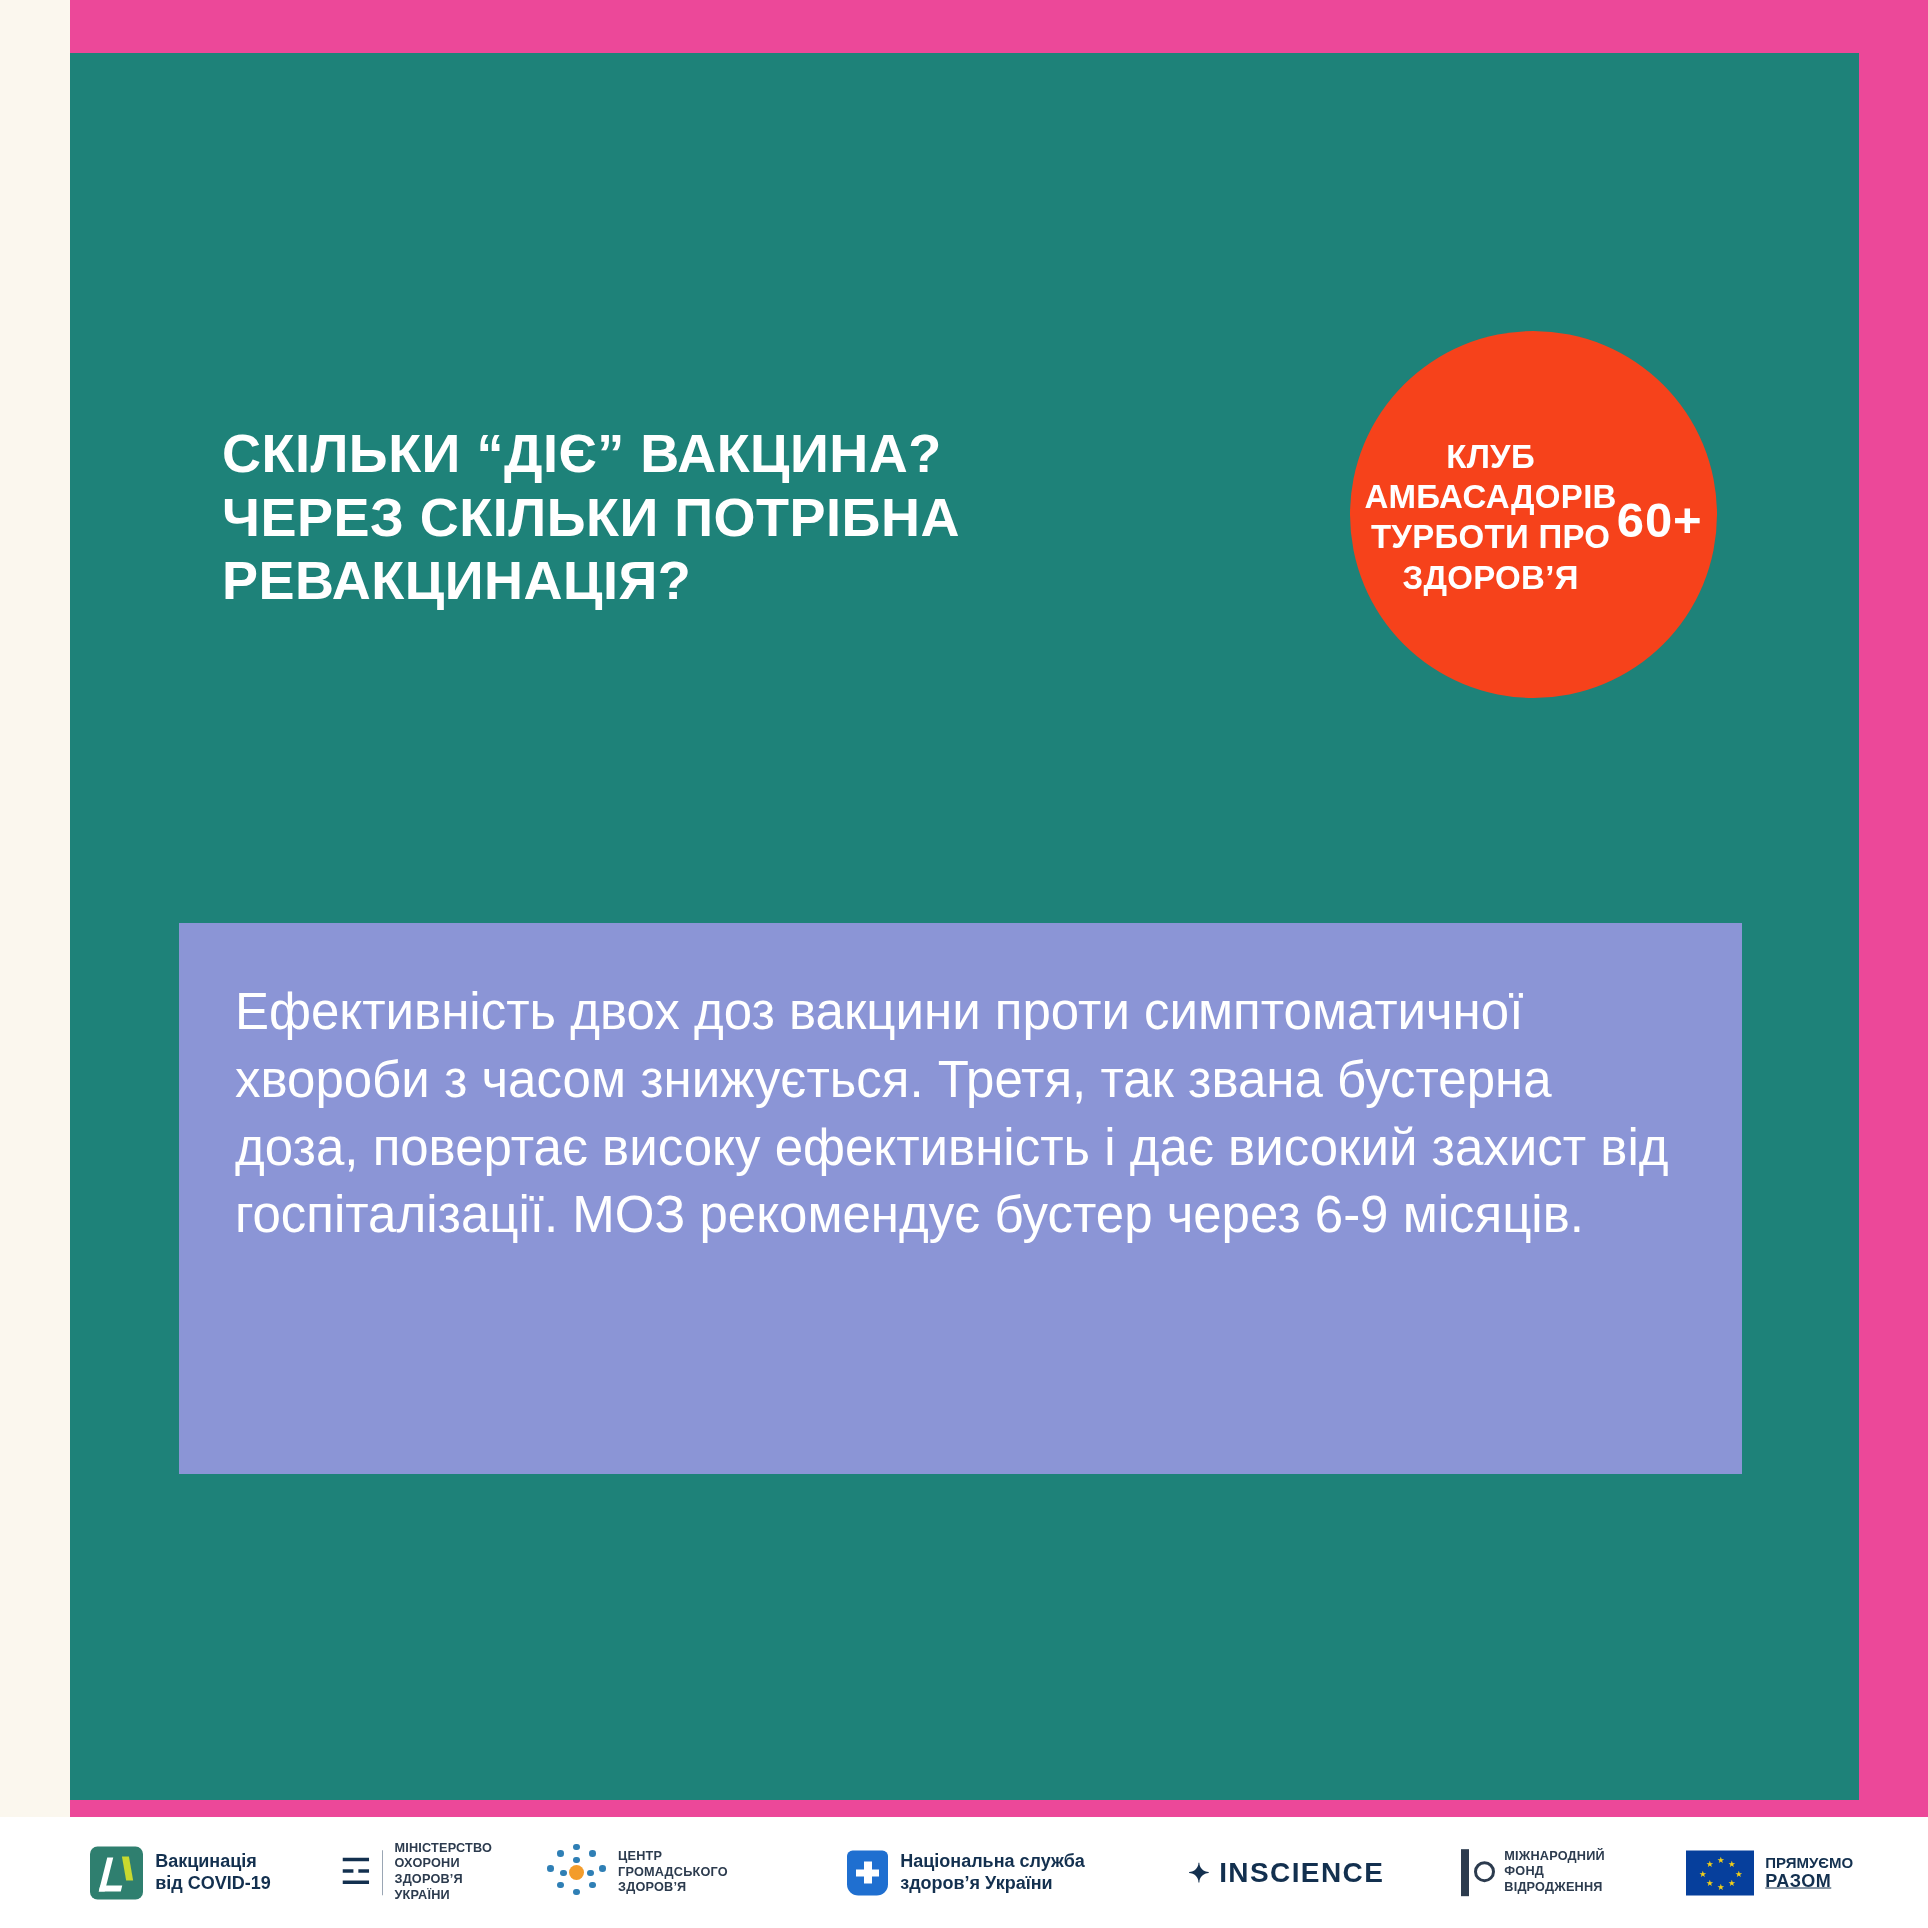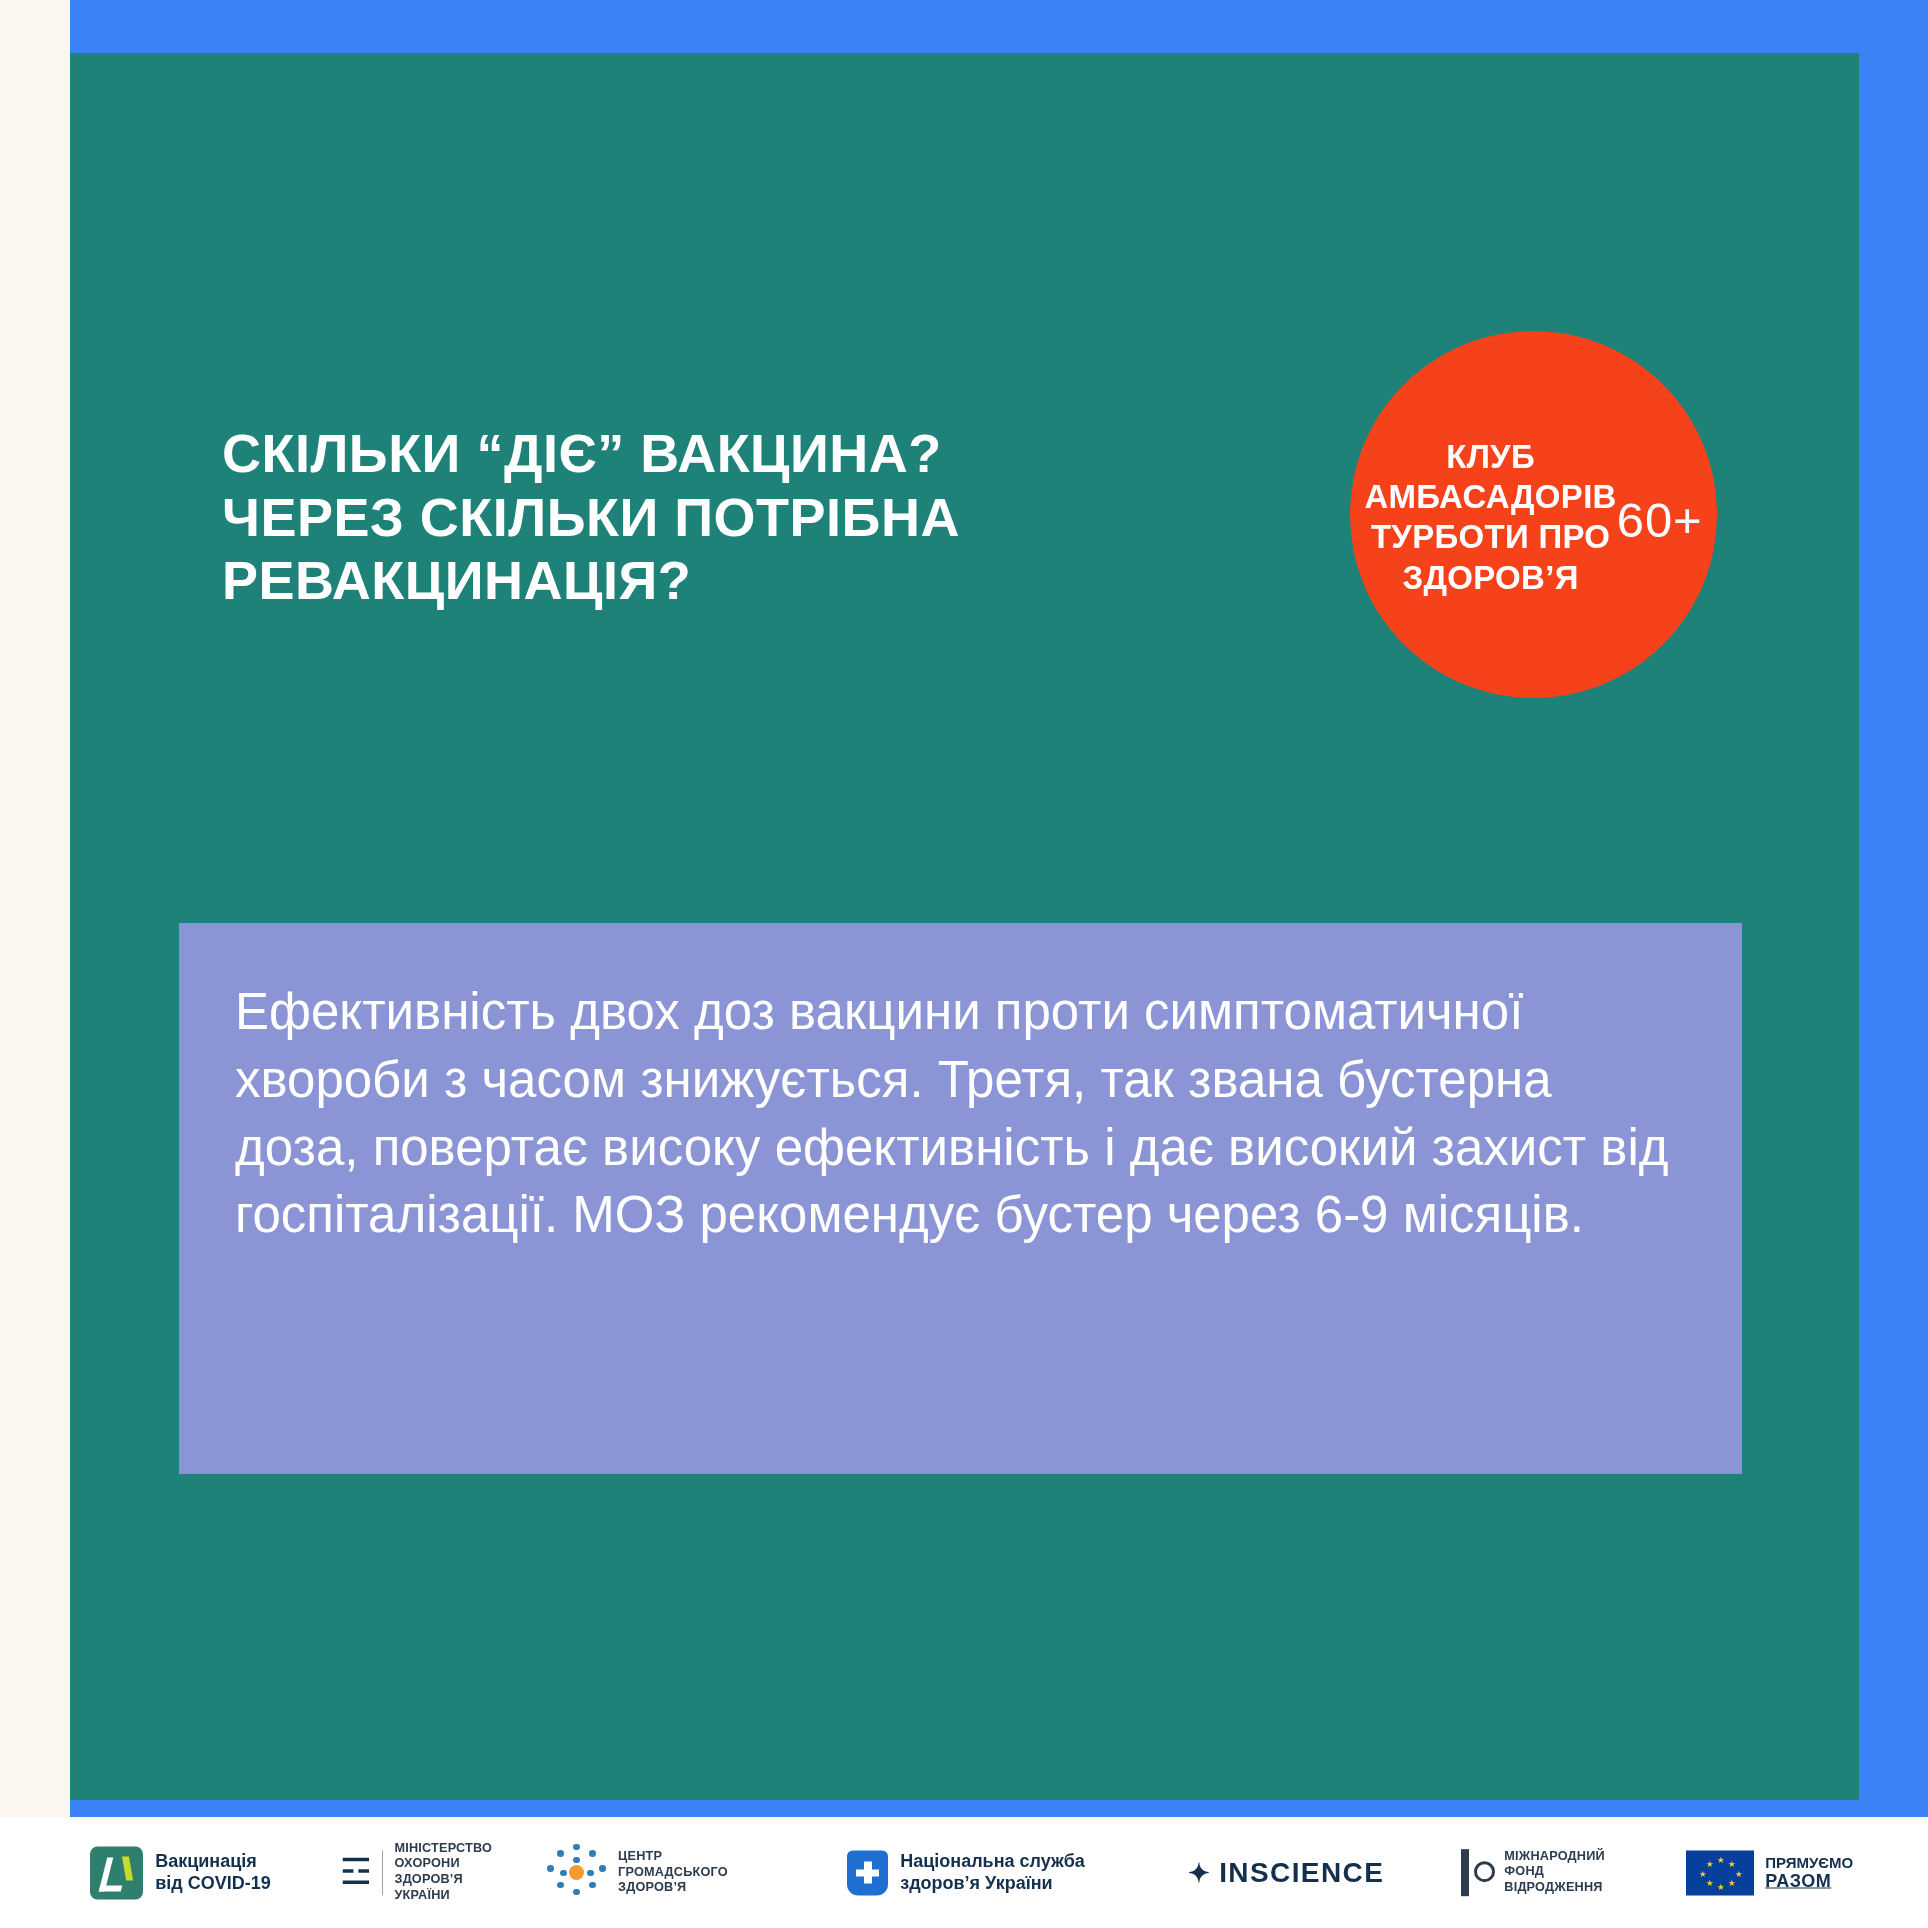--- a/index.html
+++ b/index.html
@@ -11,21 +11,21 @@
     width: 1928px;
     height: 1928px;
     font-family: "Liberation Sans", sans-serif;
     overflow: hidden;
   }
 
   .poster {
     position: relative;
     width: 1928px;
     height: 1928px;
-    background: #3b82f6;
+    background: #ec4899;
     box-sizing: border-box;
   }
 
   
   .left-strip {
     position: absolute;
     left: 0;
     top: 0;
     width: 70px;
     height: 1817px;
@@ -76,21 +76,21 @@
     font-size: 33px;
     font-weight: bold;
     line-height: 1.22;
     letter-spacing: 0.3px;
     text-transform: uppercase;
     white-space: pre-line;
     padding-top: 5.6px;
   }
   .badge-age {
     font-size: 49px;
-    font-weight: normal;
+    font-weight: bold;
     margin-top: 11.3px;
     letter-spacing: 0.9px;
   }
 
   
   .card {
     position: absolute;
     left: 179px;
     top: 923px;
     width: 1563px;

